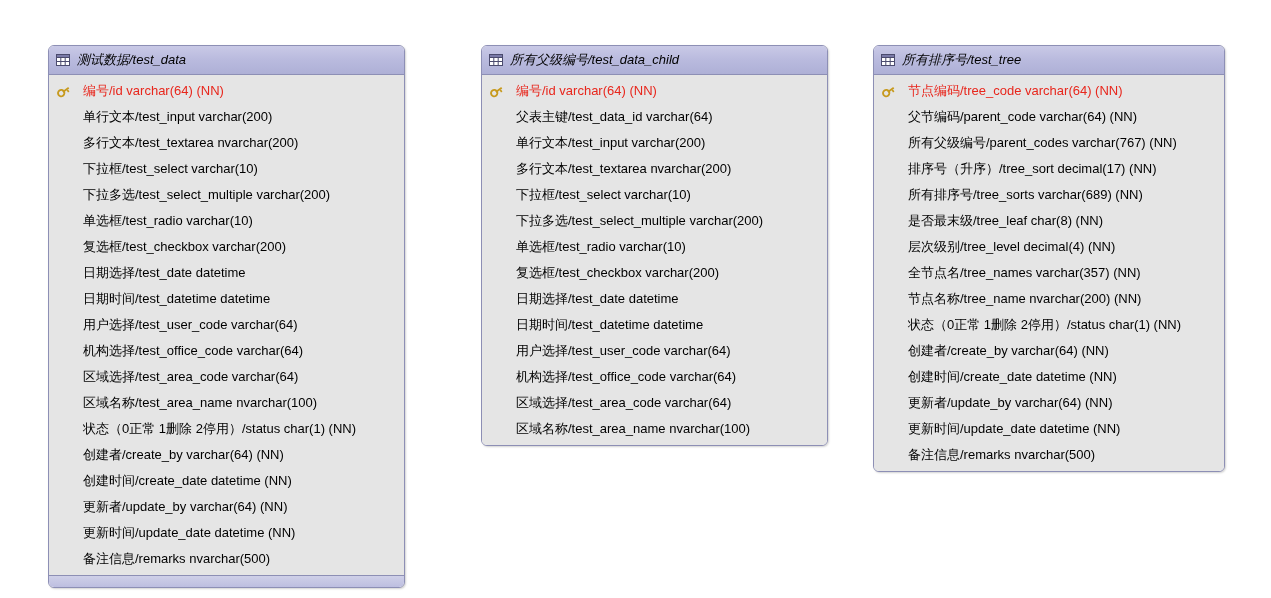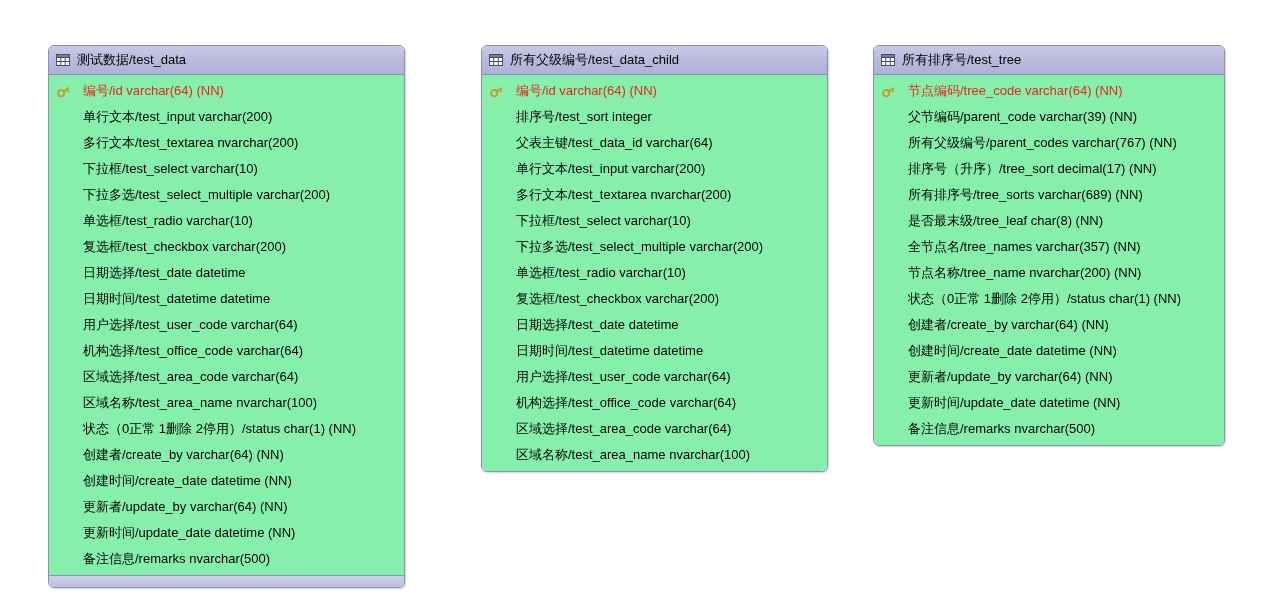--- a/index.html
+++ b/index.html
@@ -29,36 +29,37 @@
   }
   .table-header {
     display: flex;
     align-items: center;
     gap: 7px;
     background: linear-gradient(to bottom, #c9c9e6 0%, #b9bade 50%, #aeb0d6 100%);
     border-bottom: 1px solid #8d8fb5;
     padding: 4px 8px 4px 7px;
     height: 20px;
     box-sizing: content-box;
+    font-style: italic;
   }
   .table-title {
     font-size: 13px;
     color: #000000;
     white-space: nowrap;
     line-height: 20px;
   }
   .table-icon {
     width: 14px;
     height: 12px;
     flex: 0 0 auto;
     display: block;
   }
   .rows {
     padding: 3px 0 3px 0;
-    background: #86efac;
+    background: #e5e5e5;
   }
   .row {
     display: flex;
     align-items: center;
     height: 26px;
     padding: 0 8px 0 7px;
     box-sizing: border-box;
     white-space: nowrap;
   }
   .row-gutter {
@@ -209,24 +210,20 @@
                 <circle cx="5" cy="8" r="3.4" fill="none" stroke="#c79a1e" stroke-width="2"></circle>
                 <rect x="7.2" y="7" width="7.6" height="2" fill="#c79a1e"></rect>
                 <rect x="11.4" y="9" width="1.8" height="2.6" fill="#c79a1e"></rect>
               </g>
             </svg>
           </div>
           <span class="row-label">编号/id varchar(64) (NN)</span>
         </div>
         <div class="row">
           <div class="row-gutter"></div>
-          <span class="row-label">排序号/test_sort integer</span>
-        </div>
-        <div class="row">
-          <div class="row-gutter"></div>
           <span class="row-label">父表主键/test_data_id varchar(64)</span>
         </div>
         <div class="row">
           <div class="row-gutter"></div>
           <span class="row-label">单行文本/test_input varchar(200)</span>
         </div>
         <div class="row">
           <div class="row-gutter"></div>
           <span class="row-label">多行文本/test_textarea nvarchar(200)</span>
         </div>
@@ -291,37 +288,41 @@
                 <circle cx="5" cy="8" r="3.4" fill="none" stroke="#c79a1e" stroke-width="2"></circle>
                 <rect x="7.2" y="7" width="7.6" height="2" fill="#c79a1e"></rect>
                 <rect x="11.4" y="9" width="1.8" height="2.6" fill="#c79a1e"></rect>
               </g>
             </svg>
           </div>
           <span class="row-label">节点编码/tree_code varchar(64) (NN)</span>
         </div>
         <div class="row">
           <div class="row-gutter"></div>
-          <span class="row-label">父节编码/parent_code varchar(39) (NN)</span>
+          <span class="row-label">父节编码/parent_code varchar(64) (NN)</span>
         </div>
         <div class="row">
           <div class="row-gutter"></div>
           <span class="row-label">所有父级编号/parent_codes varchar(767) (NN)</span>
         </div>
         <div class="row">
           <div class="row-gutter"></div>
           <span class="row-label">排序号（升序）/tree_sort decimal(17) (NN)</span>
         </div>
         <div class="row">
           <div class="row-gutter"></div>
           <span class="row-label">所有排序号/tree_sorts varchar(689) (NN)</span>
         </div>
         <div class="row">
           <div class="row-gutter"></div>
           <span class="row-label">是否最末级/tree_leaf char(8) (NN)</span>
+        </div>
+        <div class="row">
+          <div class="row-gutter"></div>
+          <span class="row-label">层次级别/tree_level decimal(4) (NN)</span>
         </div>
         <div class="row">
           <div class="row-gutter"></div>
           <span class="row-label">全节点名/tree_names varchar(357) (NN)</span>
         </div>
         <div class="row">
           <div class="row-gutter"></div>
           <span class="row-label">节点名称/tree_name nvarchar(200) (NN)</span>
         </div>
         <div class="row">

